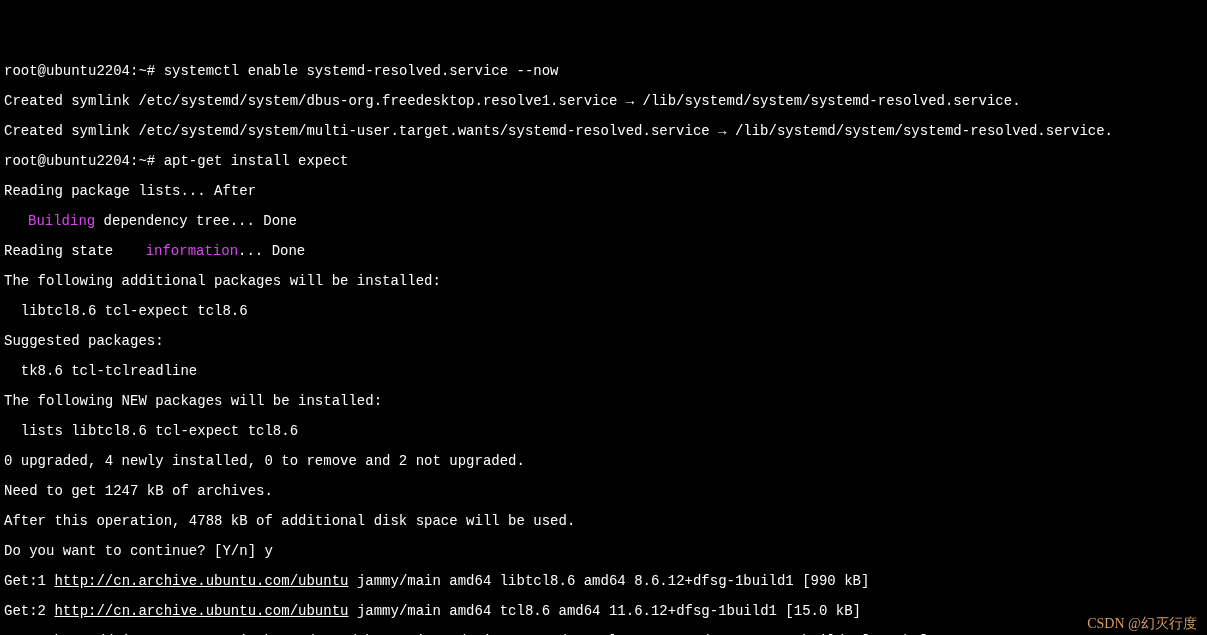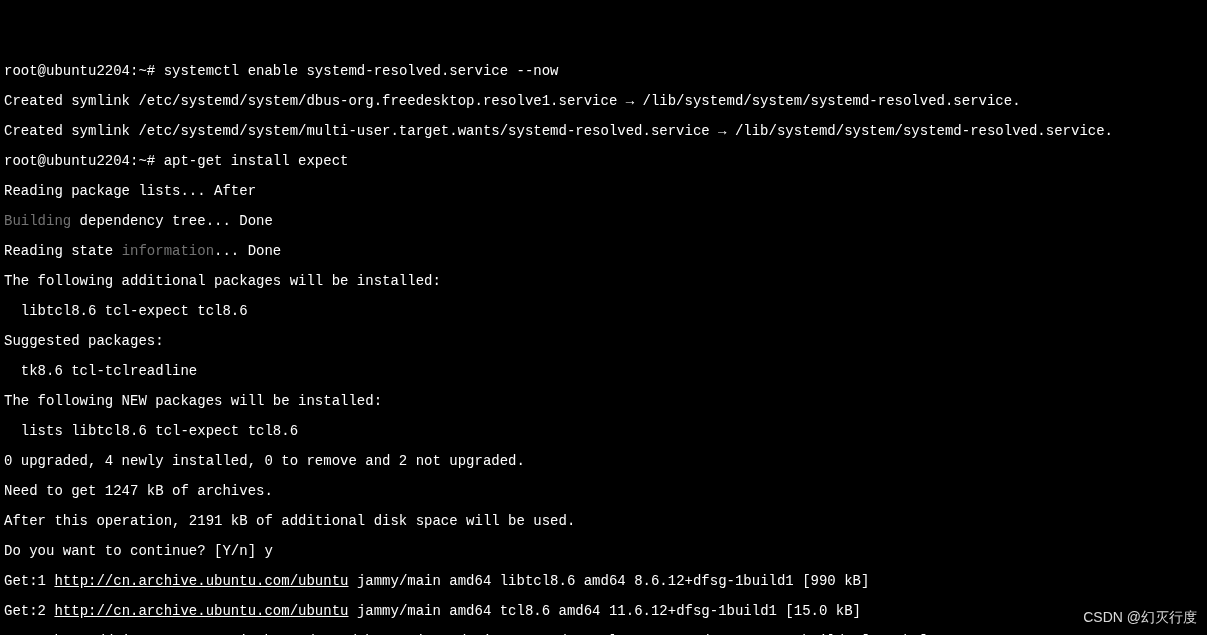--- a/index.html
+++ b/index.html
@@ -18,32 +18,33 @@
       overflow: hidden;
       width: 1207px;
       height: 635px;
       position: relative;
     }
     .line {
       display: block;
       white-space: pre;
     }
     .cyan {
-      color: #737373;
+      color: #d946ef;
+      margin-left: 24px;
     }
     .underline {
       text-decoration: underline;
       font-family: Liberation Mono, monospace;
     }
     .watermark {
       position: absolute;
-      bottom: 10px;
+      bottom: 4px;
       right: 10px;
-      color: #ffffff;
-      font-family: Liberation Sans, sans-serif;
+      color: #fdba74;
+      font-family: Liberation Serif, serif;
       font-size: 14px;
       opacity: 0.85;
     }
   </style>
 </head>
 <body>
 
 
 
 <div class="line"><span>root@ubuntu2204:~# </span><span>systemctl enable systemd-resolved.service --now</span></div>
@@ -54,21 +55,21 @@
 <div class="line"><span class="cyan">Building</span><span> dependency tree... Done</span></div>
 <div class="line"><span>Reading state </span><span class="cyan">information</span><span>... Done</span></div>
 <div class="line">The following additional packages will be installed:</div>
 <div class="line">  libtcl8.6 tcl-expect tcl8.6</div>
 <div class="line">Suggested packages:</div>
 <div class="line">  tk8.6 tcl-tclreadline</div>
 <div class="line">The following NEW packages will be installed:</div>
 <div class="line">  lists libtcl8.6 tcl-expect tcl8.6</div>
 <div class="line">0 upgraded, 4 newly installed, 0 to remove and 2 not upgraded.</div>
 <div class="line">Need to get 1247 kB of archives.</div>
-<div class="line">After this operation, 2191 kB of additional disk space will be used.</div>
+<div class="line">After this operation, 4788 kB of additional disk space will be used.</div>
 <div class="line">Do you want to continue? [Y/n] y</div>
 <div class="line"><span>Get:1 </span><span class="underline">http://cn.archive.ubuntu.com/ubuntu</span><span> jammy/main amd64 libtcl8.6 amd64 8.6.12+dfsg-1build1 [990 kB]</span></div>
 <div class="line"><span>Get:2 </span><span class="underline">http://cn.archive.ubuntu.com/ubuntu</span><span> jammy/main amd64 tcl8.6 amd64 11.6.12+dfsg-1build1 [15.0 kB]</span></div>
 <div class="line"><span>Get:3 </span><span class="underline">http://mirrors.tuna.tsinghua.edu.cn/ubuntu</span><span> jammy/universe amd64 tcl-expect amd64 5.45.4-2build1 [105 kB]</span></div>
 
 
 
 
 
 

